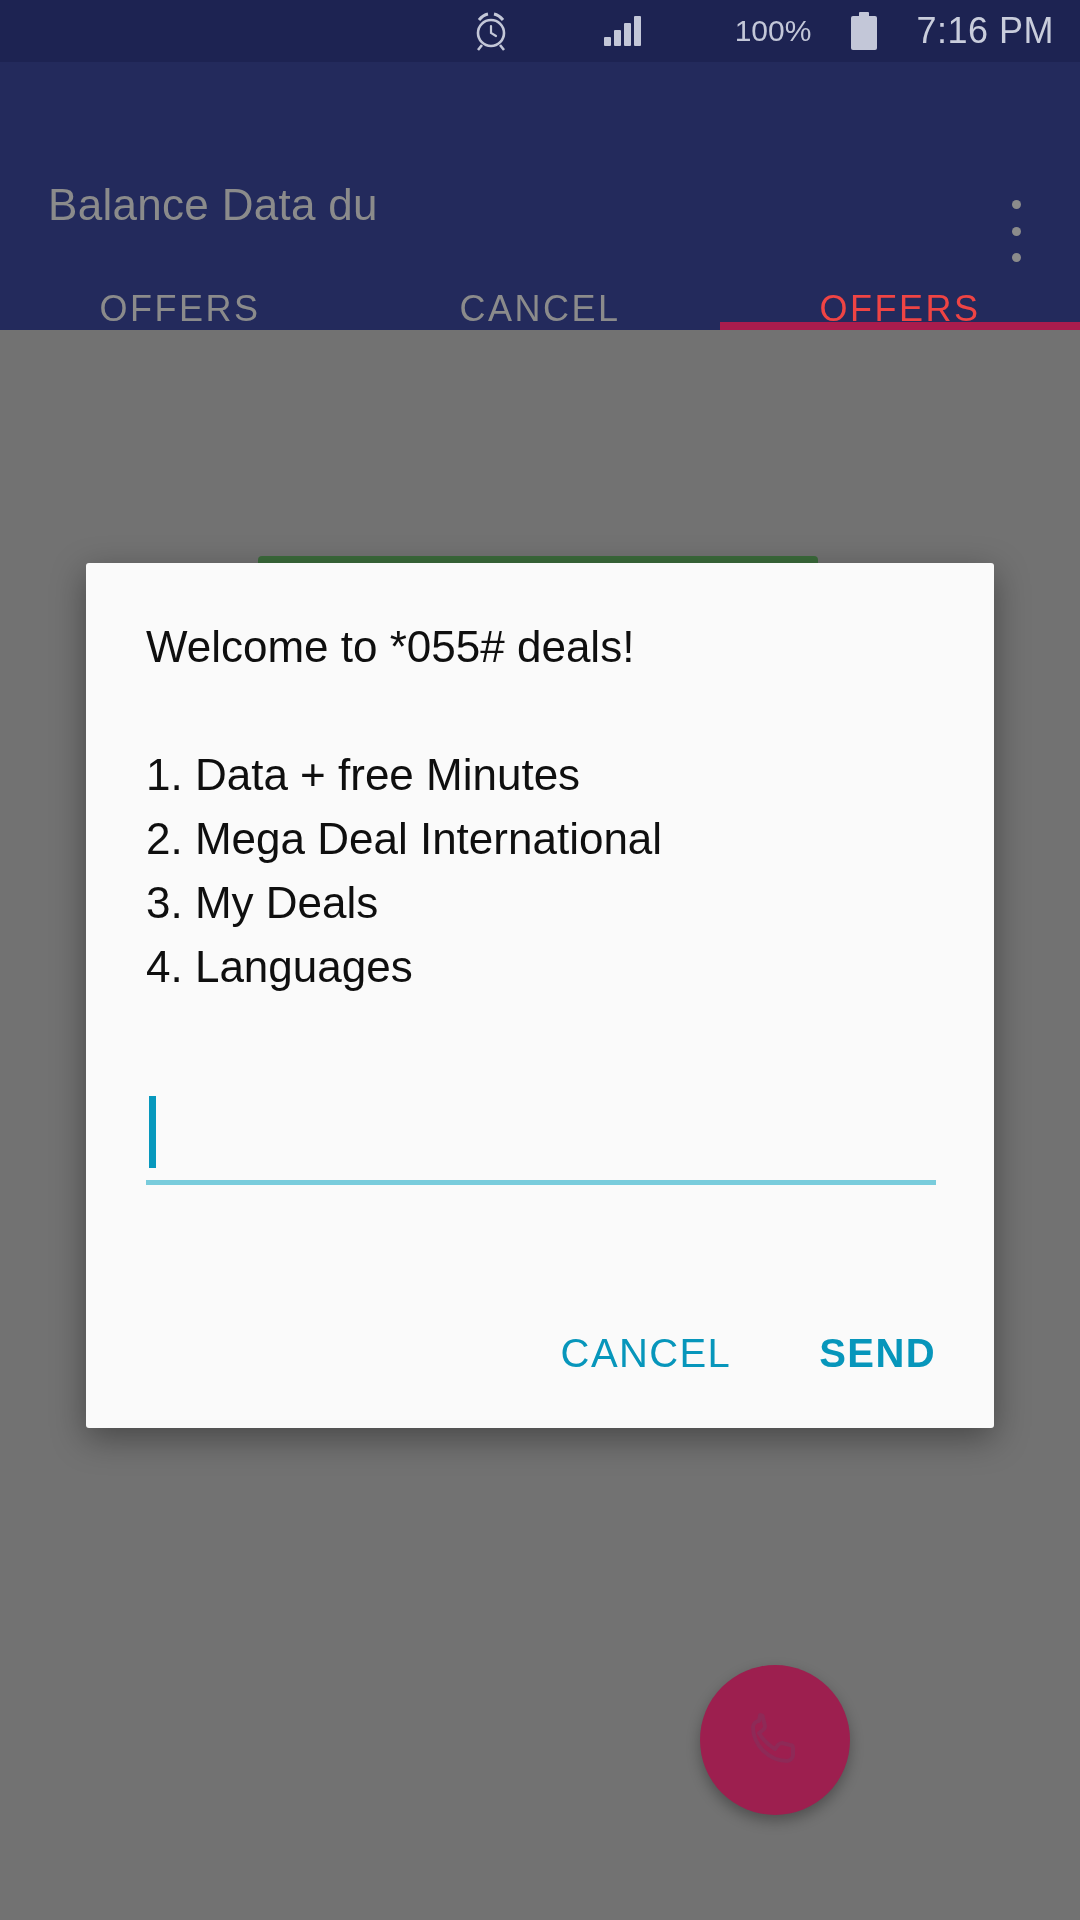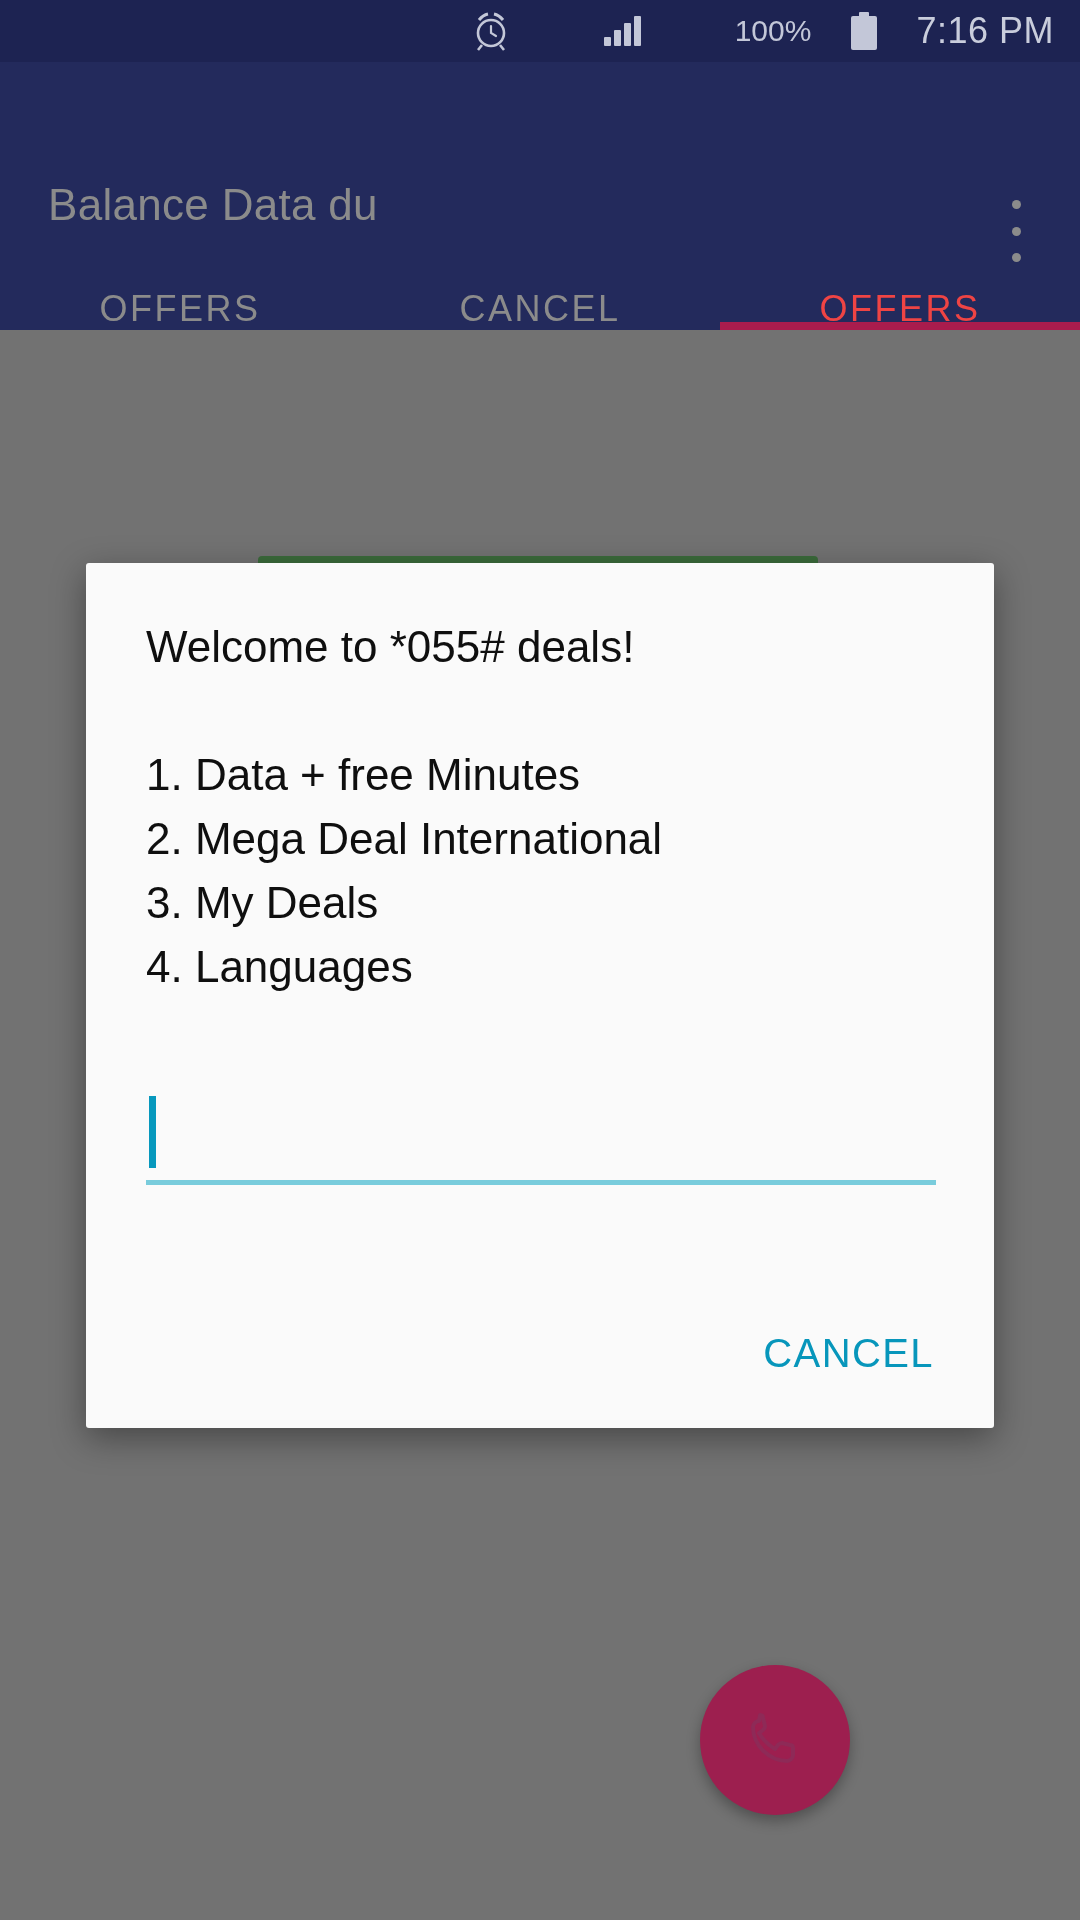--- a/index.html
+++ b/index.html
@@ -259,16 +259,17 @@
 4. Languages</div>
 
     <div id="ussd-input-wrap">
       <input id="ussd-input" type="text" placeholder="" style="">
       <div id="ussd-input-caret"></div>
       <div id="ussd-input-underline"></div>
     </div>
 
     <div id="dialog-actions">
       <button class="dialog-btn" id="cancel-button">CANCEL</button>
+      <button class="dialog-btn" id="send-button">SEND</button>
     </div>
   </div>
 
 </div>
 
 </body></html>

